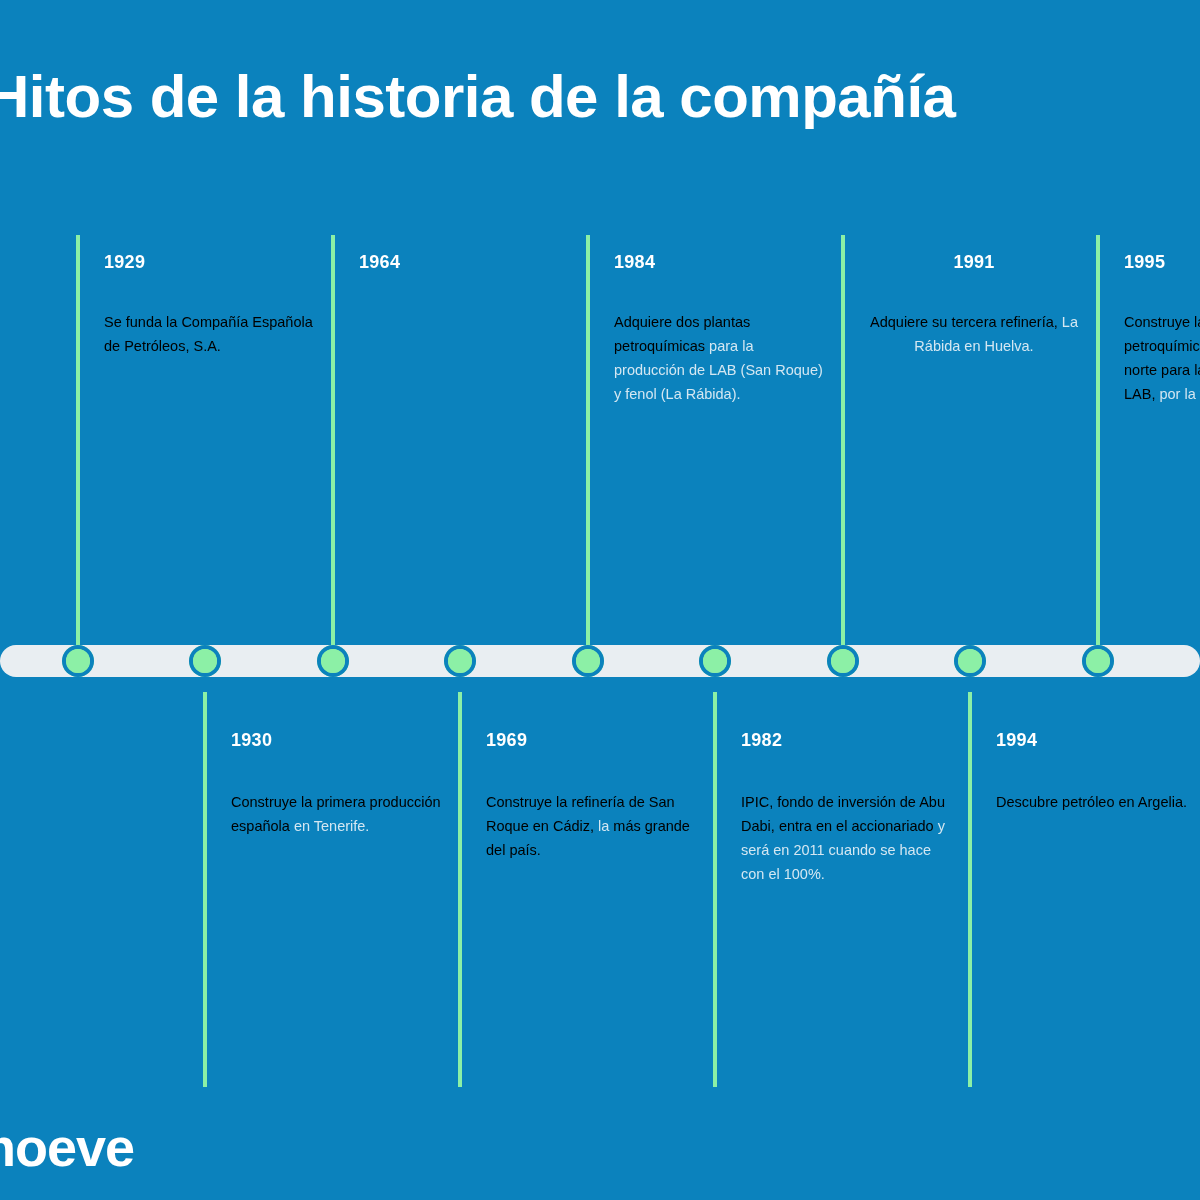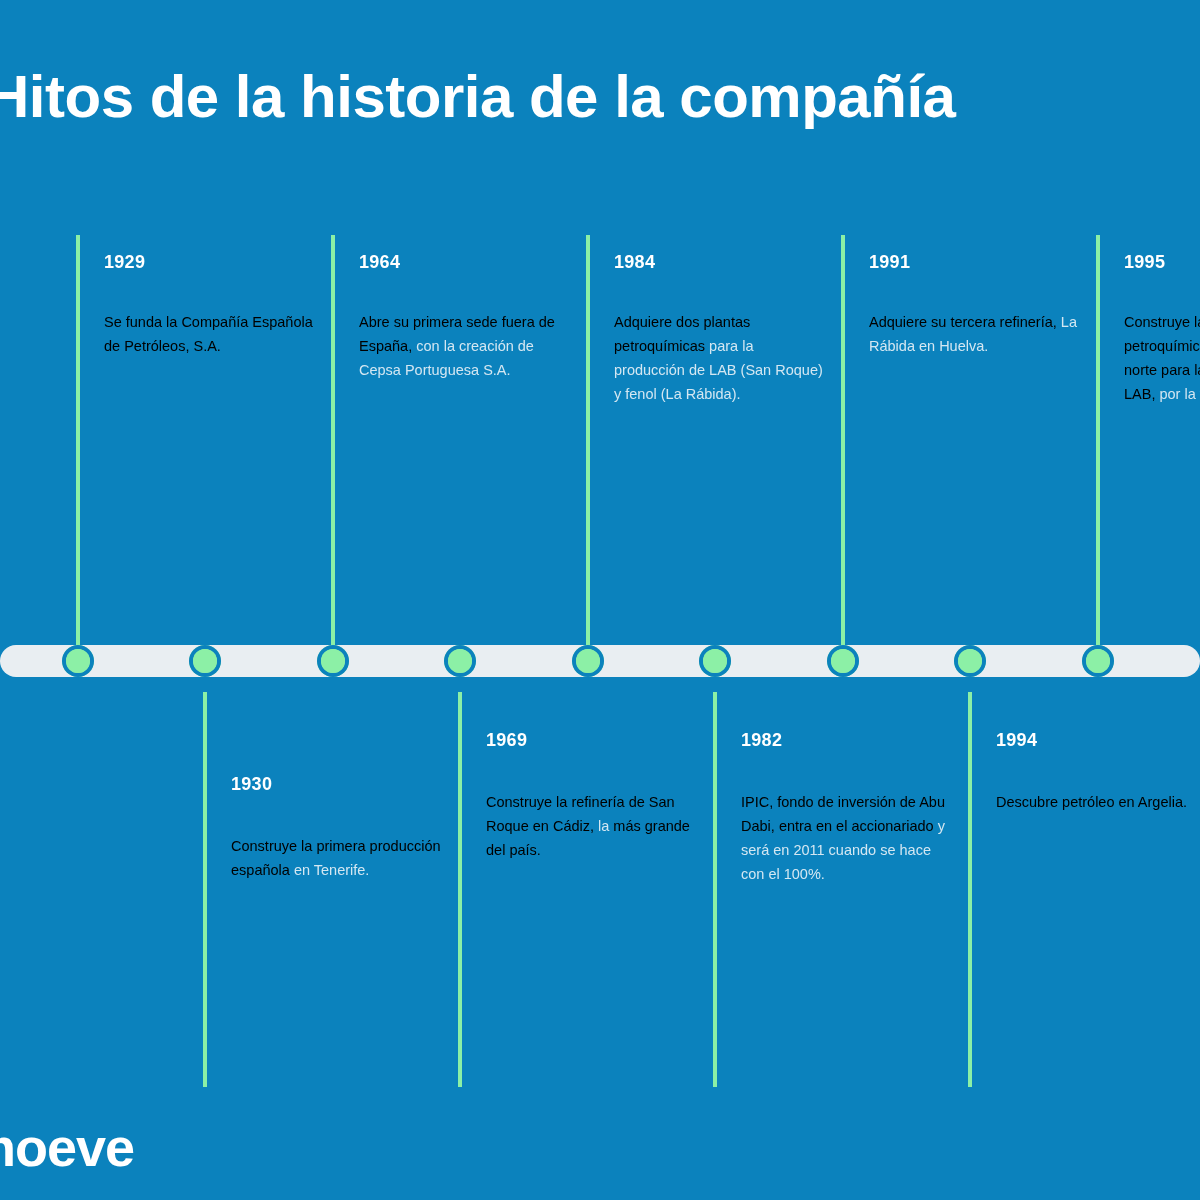--- a/index.html
+++ b/index.html
@@ -129,41 +129,40 @@
     <div class="stem down" style="left: 713px;"></div>
     <div class="stem up" style="left: 841px;"></div>
     <div class="stem down" style="left: 968px;"></div>
     <div class="stem up" style="left: 1096px;"></div>
   </div>
 <div id="entries">
     <div class="entry up" style="left: 104px;">
       <div class="year">1929</div>
       <div class="desc"><b>Se funda la Compañía Española de Petróleos, S.A.</b></div>
     </div>
-    <div class="entry down" style="left: 231px; margin-top: 44px;">
+    <div class="entry down" style="left: 231px;">
       <div class="year">1930</div>
       <div class="desc"><b>Construye la primera producción española</b> en Tenerife.</div>
     </div>
     <div class="entry up" style="left: 359px;">
       <div class="year">1964</div>
-      <div class="desc"><b>Abre su primera sede fuera de España,</b> con la creación de Cepsa Portuguesa S.A.</div>
     </div>
     <div class="entry down" style="left: 486px;">
       <div class="year">1969</div>
       <div class="desc"><b>Construye la refinería de San Roque en Cádiz,</b> la <b>más grande del país.</b></div>
     </div>
     <div class="entry up" style="left: 614px;">
       <div class="year">1984</div>
       <div class="desc"><b>Adquiere dos plantas petroquímicas</b> para la producción de LAB (San Roque) y fenol (La Rábida).</div>
     </div>
     <div class="entry down" style="left: 741px;">
       <div class="year">1982</div>
       <div class="desc"><b>IPIC, fondo de inversión de Abu Dabi, entra en el accionariado</b> y será en 2011 cuando se hace con el 100%.</div>
     </div>
-    <div class="entry up" style="left: 869px;">
+    <div class="entry up" style="left: 869px; text-align: center;">
       <div class="year">1991</div>
       <div class="desc"><b>Adquiere su tercera refinería,</b> La Rábida en Huelva.</div>
     </div>
     <div class="entry down" style="left: 996px;">
       <div class="year">1994</div>
       <div class="desc"><b>Descubre petróleo en Argelia.</b></div>
     </div>
     <div class="entry up" style="left: 1124px;">
       <div class="year">1995</div>
       <div class="desc"><b>Construye la primera planta petroquímica en América del norte para la producción de LAB,</b> por la tecnología Detal.</div>

